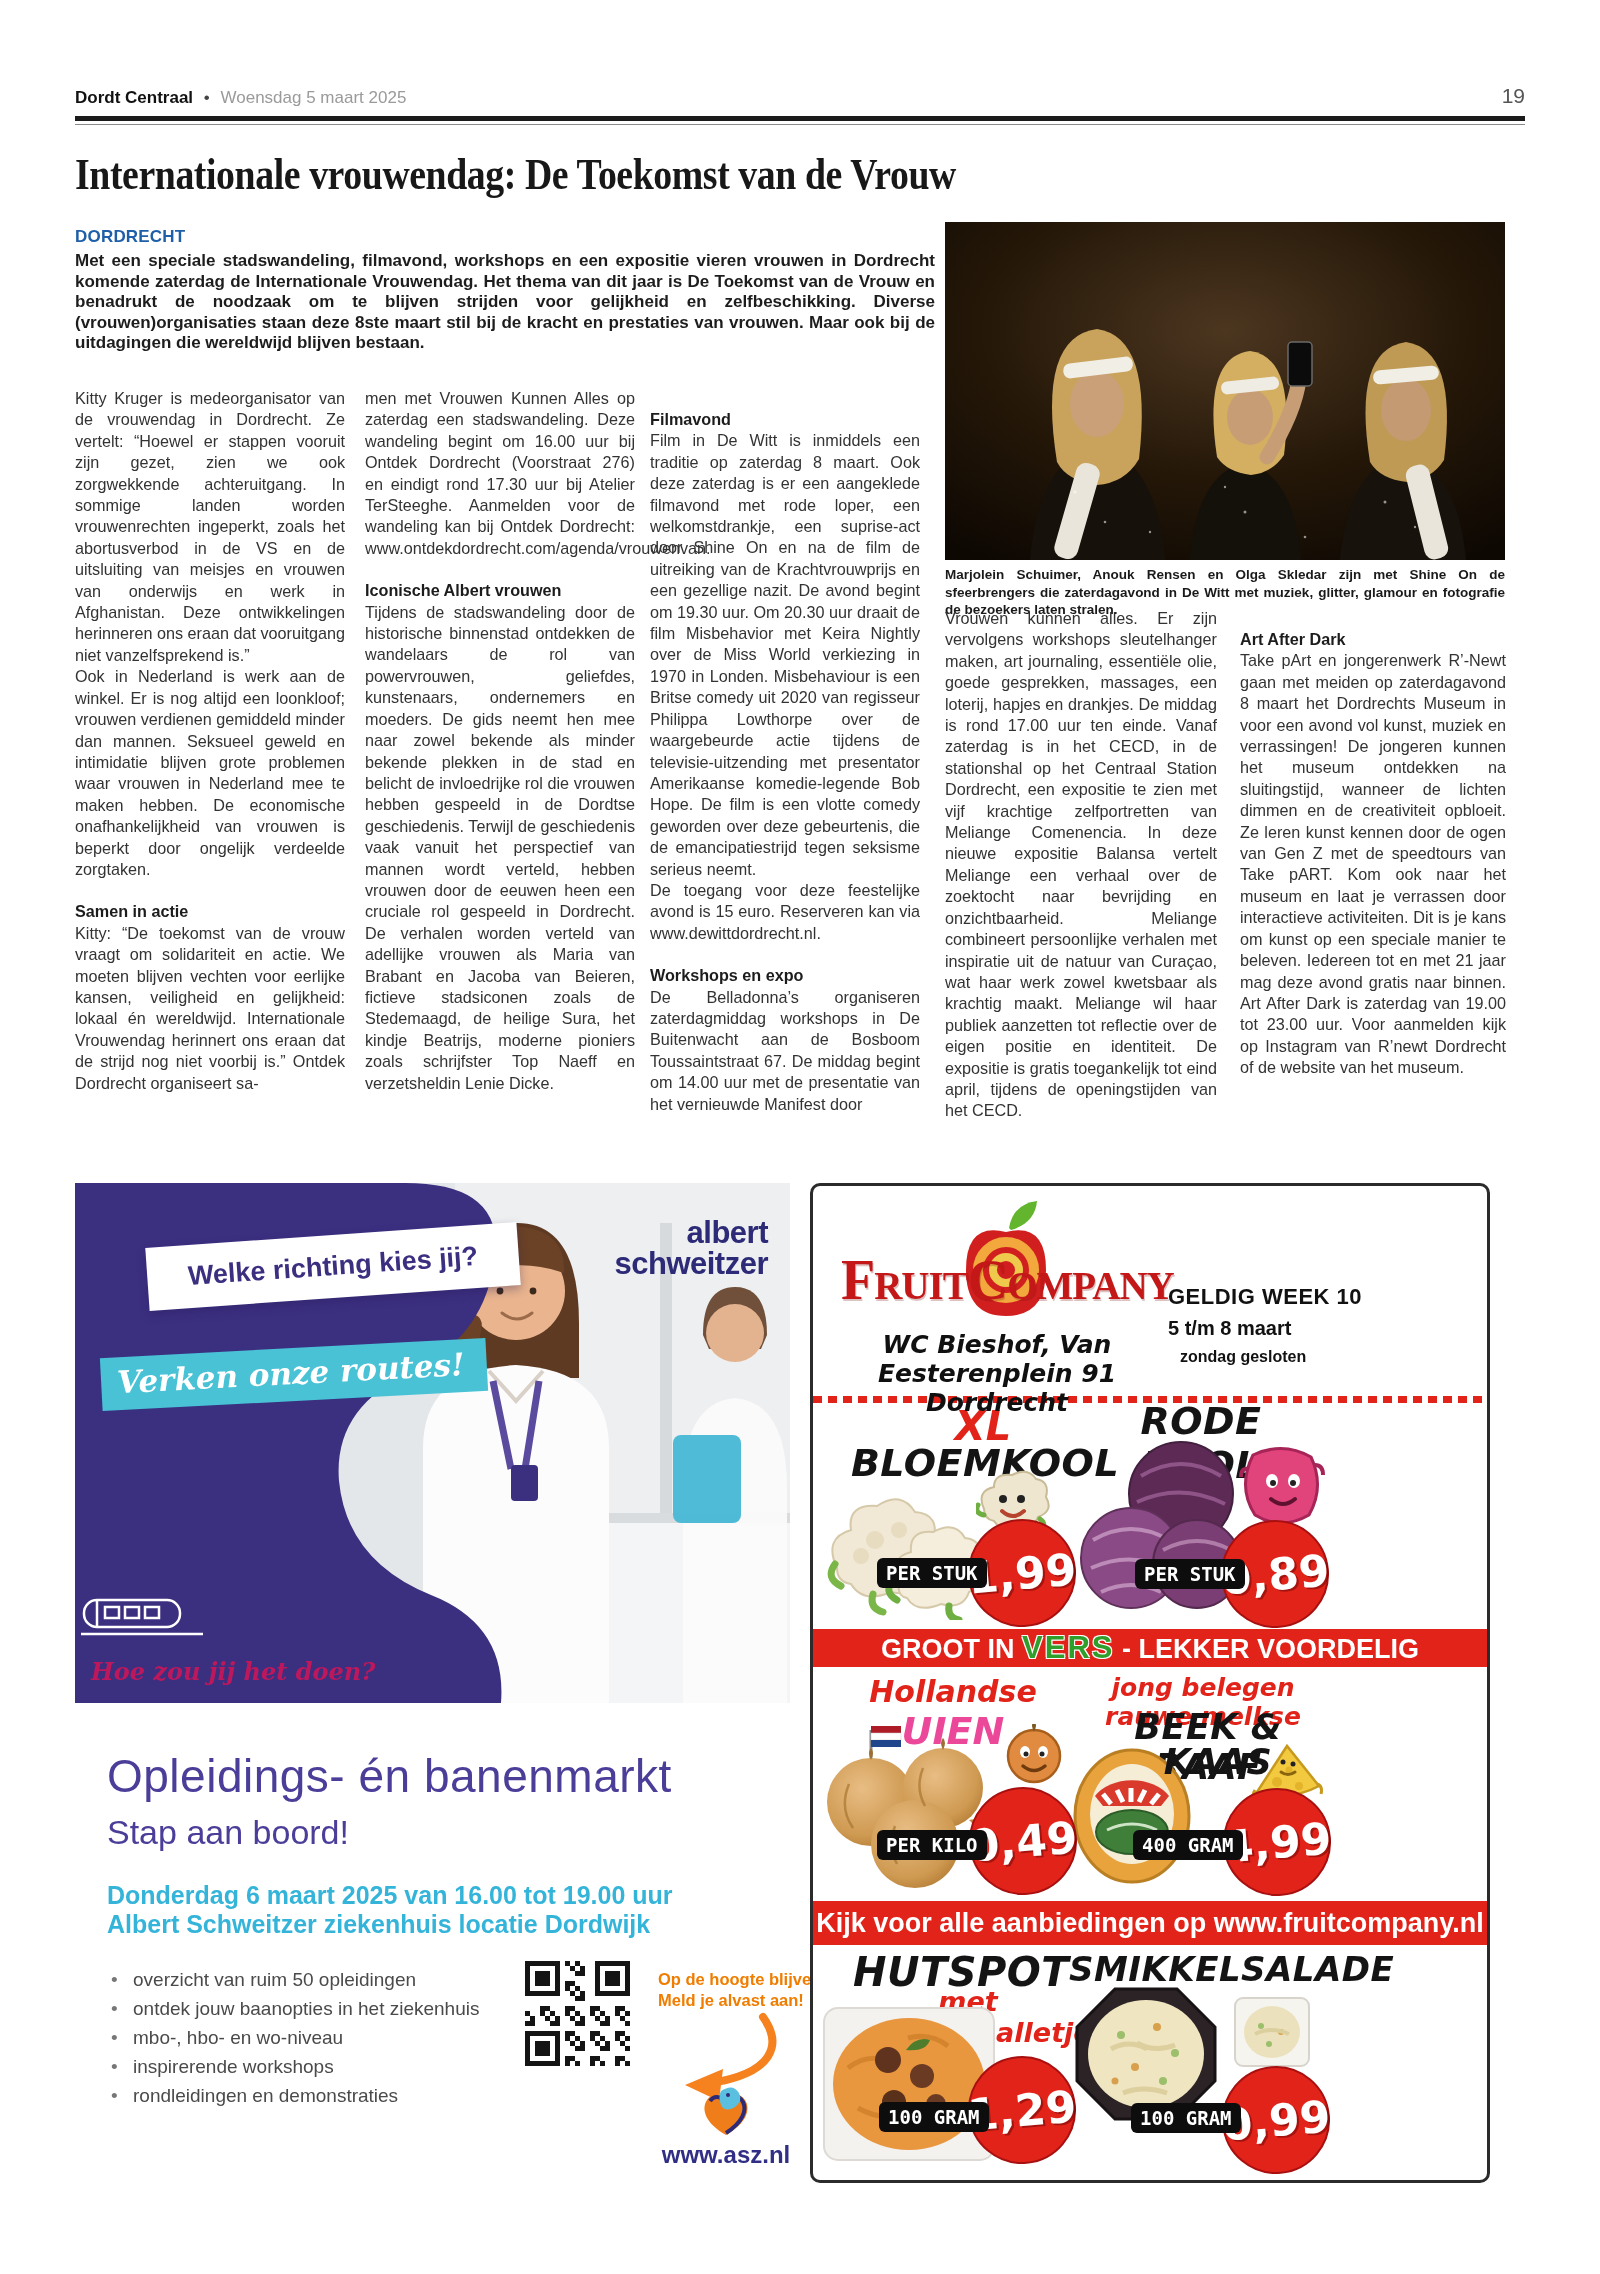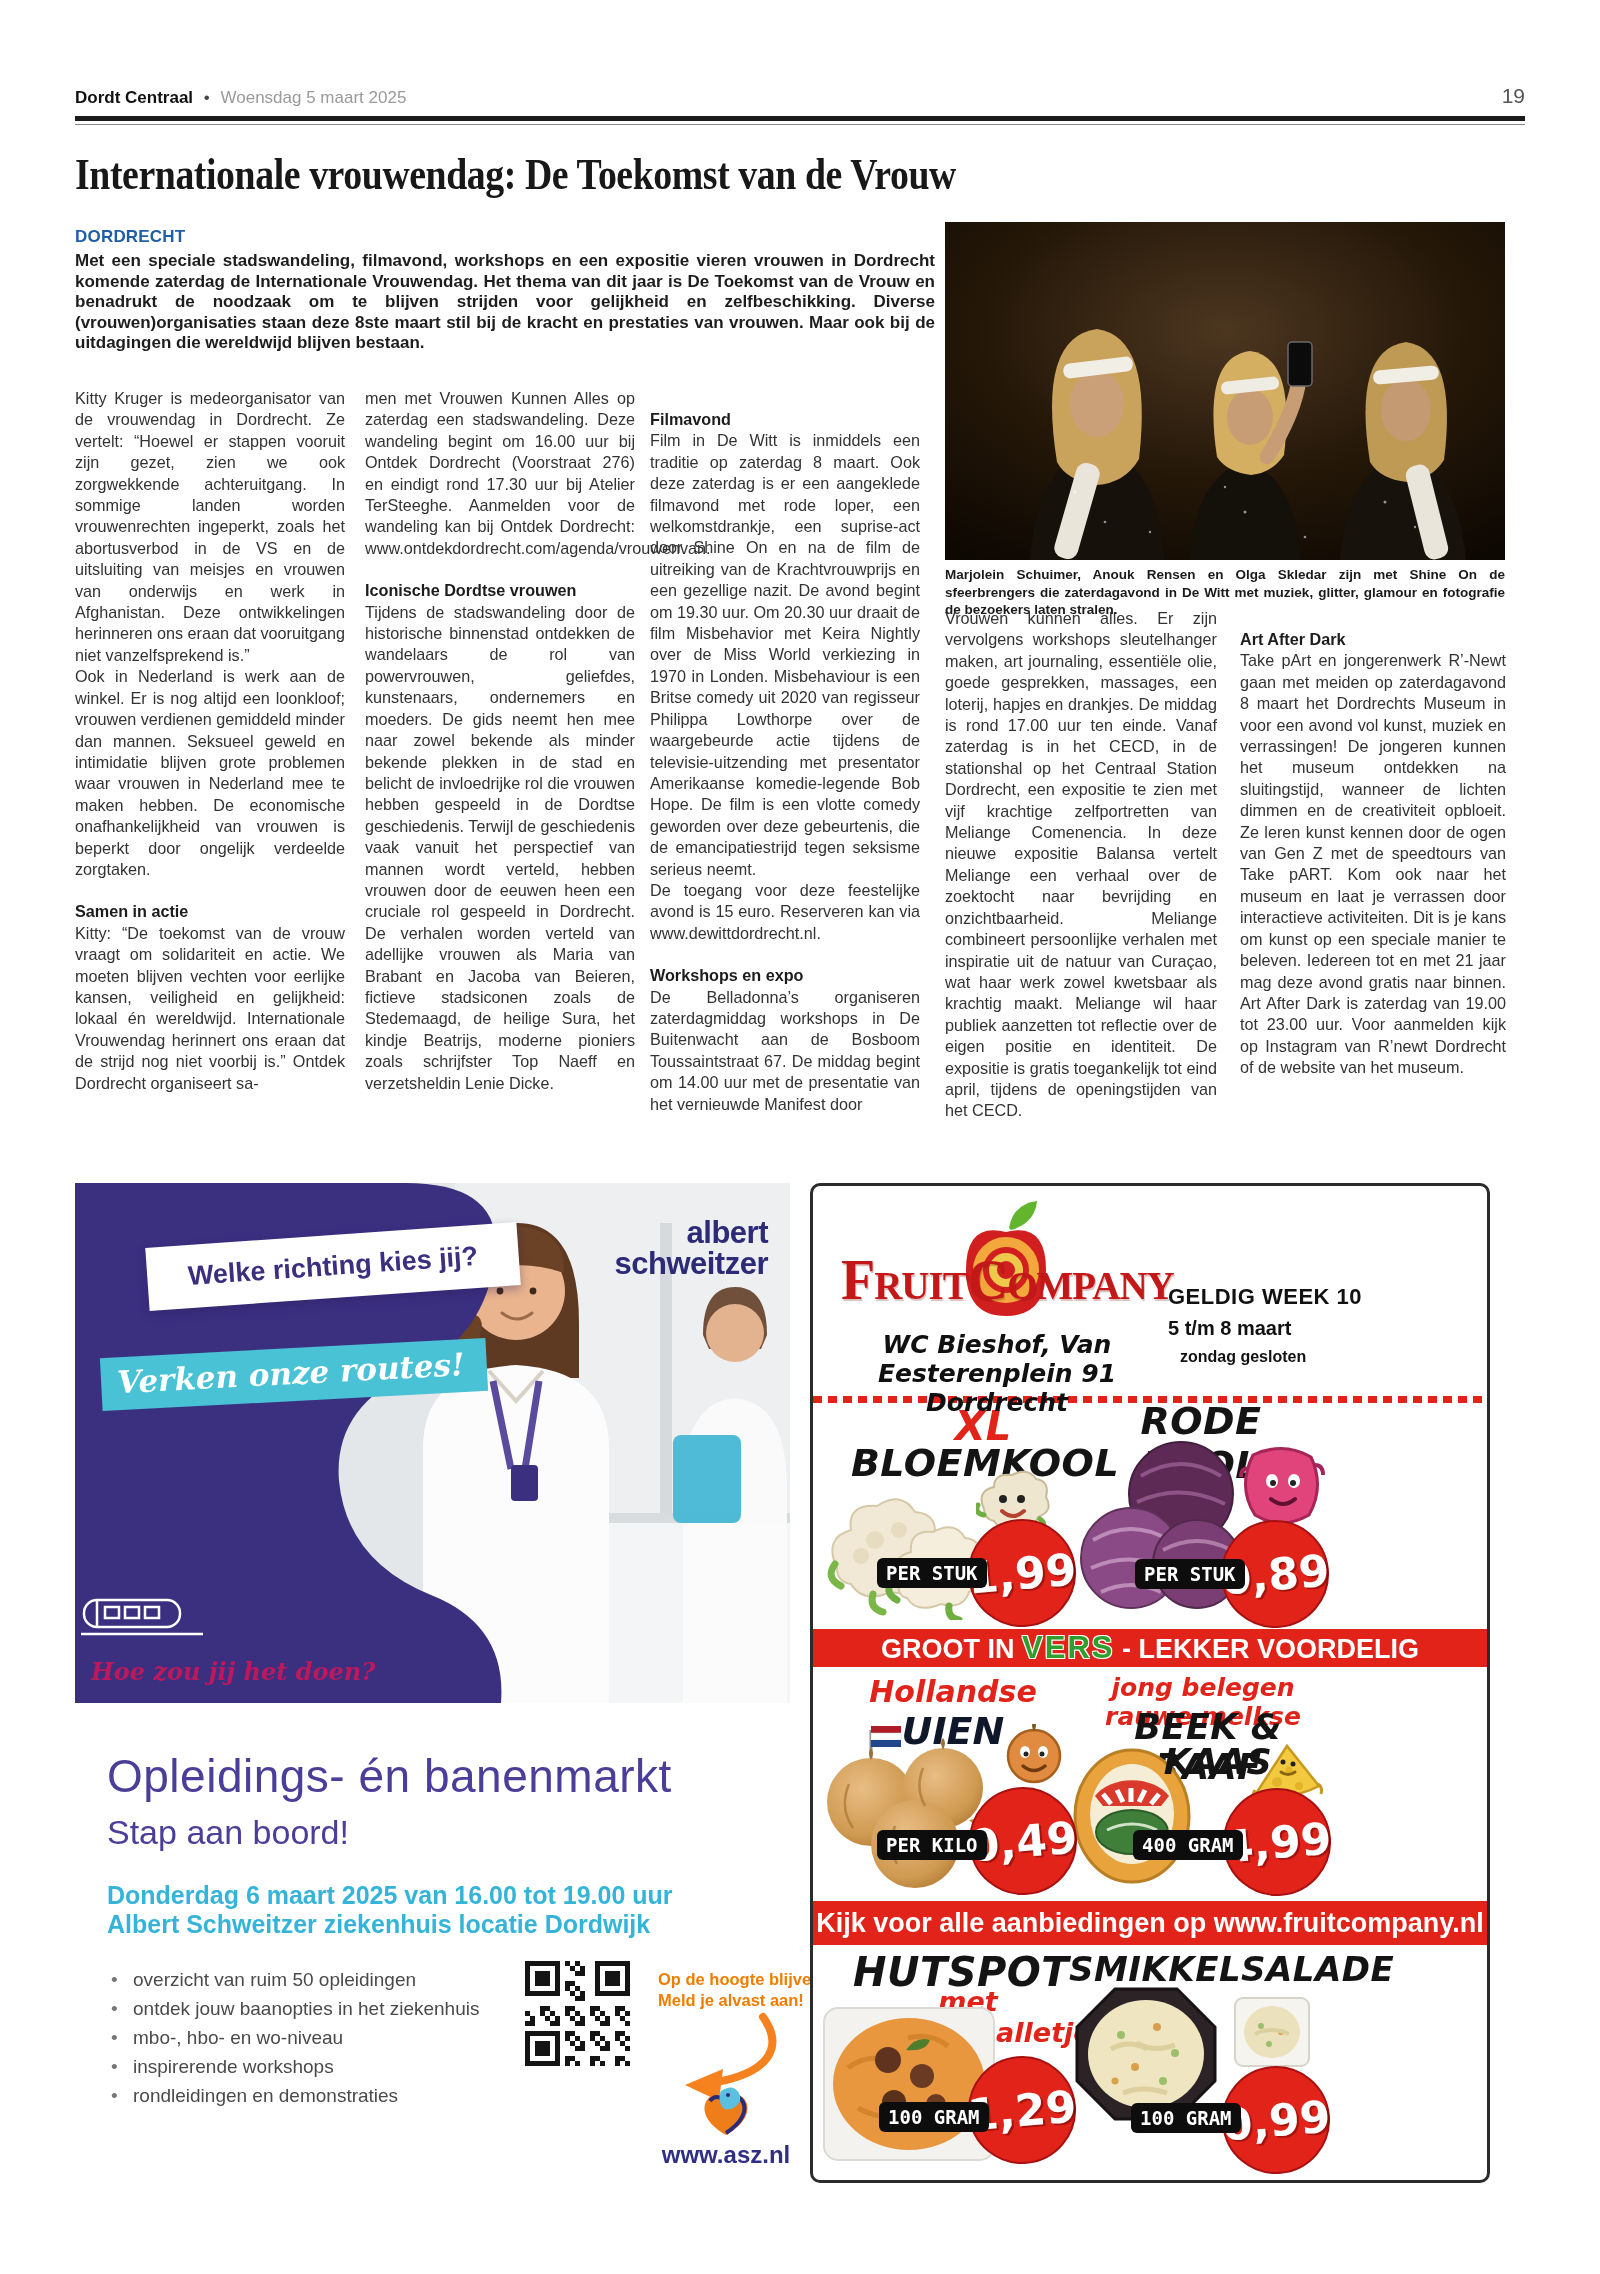--- a/index.html
+++ b/index.html
@@ -108,21 +108,21 @@
   #f-bloem-mascot{left:163px;top:283px;}
   #f-chip0{left:64px;top:372px;}
   #f-circle0{left:155px;top:333px;}
   #f-rode-name{left:268px;top:213px;width:240px;font-size:38px;}
   #f-rode-svg{left:266px;top:250px;}
   #f-rode-mascot{left:426px;top:253px;}
   #f-chip1{left:322px;top:373px;}
   #f-circle1{left:408px;top:334px;}
   #f-uien-title{left:18px;top:488px;width:244px;text-align:center;}
   #f-uien-title .pre{font-size:30px;}
-  #f-uien-title .nm{font-size:38px;font-style:italic;font-weight:700;color:#0f172a;
+  #f-uien-title .nm{font-size:38px;font-style:italic;font-weight:700;color:#ec4899;
                     font-family:"DejaVu Sans",sans-serif;}
   #f-uien-svg{left:6px;top:538px;}
   #f-uien-mascot{left:188px;top:538px;}
   #f-chip2{left:64px;top:644px;}
   #f-circle2{left:156px;top:601px;}
   #f-kaas-pre{left:260px;top:487px;width:260px;font-size:25px;}
   #f-kaas-name{left:280px;top:521px;width:230px;font-size:35px;}
   #f-kaas-name2{left:330px;top:556px;width:150px;font-size:35px;z-index:2;}
   #f-kaas-svg{left:260px;top:558px;}
   #f-kaas-mascot{left:438px;top:554px;}
@@ -203,21 +203,21 @@
   <div class="abs caption">Marjolein Schuimer, Anouk Rensen en Olga Skledar zijn met Shine On de sfeerbrengers die zaterdagavond in De Witt met muziek, glitter, glamour en fotografie de bezoekers laten stralen.</div>
 
   <div class="abs bodycol" id="col0">
       <p>Kitty Kruger is medeorganisator van de vrouwendag in Dordrecht. Ze vertelt: “Hoewel er stappen vooruit zijn gezet, zien we ook zorgwekkende achteruitgang. In sommige landen worden vrouwenrechten ingeperkt, zoals het abortusverbod in de VS en de uitsluiting van meisjes en vrouwen van onderwijs en werk in Afghanistan. Deze ontwikkelingen herinneren ons eraan dat vooruitgang niet vanzelfsprekend is.”</p>
       <p>Ook in Nederland is werk aan de winkel. Er is nog altijd een loonkloof; vrouwen verdienen gemiddeld minder dan mannen. Seksueel geweld en intimidatie blijven grote problemen waar vrouwen in Nederland mee te maken hebben. De economische onafhankelijkheid van vrouwen is beperkt door ongelijk verdeelde zorgtaken.</p>
       <p class="sub">Samen in actie</p>
       <p>Kitty: “De toekomst van de vrouw vraagt om solidariteit en actie. We moeten blijven vechten voor eerlijke kansen, veiligheid en gelijkheid: lokaal én wereldwijd. Internationale Vrouwendag herinnert ons eraan dat de strijd nog niet voorbij is.” Ontdek Dordrecht organiseert sa-</p>
     </div>
   <div class="abs bodycol" id="col1">
       <p>men met Vrouwen Kunnen Alles op zaterdag een stadswandeling. Deze wandeling begint om 16.00 uur bij Ontdek Dordrecht (Voorstraat 276) en eindigt rond 17.30 uur bij Atelier TerSteeghe. Aanmelden voor de wandeling kan bij Ontdek Dordrecht: www.ontdekdordrecht.com/agenda/vrouwenvan.</p>
-      <p class="sub">Iconische Dordtse vrouwen</p>
+      <p class="sub">Iconische Albert vrouwen</p>
       <p>Tijdens de stadswandeling door de historische binnenstad ontdekken de wandelaars de rol van powervrouwen, geliefdes, kunstenaars, ondernemers en moeders. De gids neemt hen mee naar zowel bekende als minder bekende plekken in de stad en belicht de invloedrijke rol die vrouwen hebben gespeeld in de Dordtse geschiedenis. Terwijl de geschiedenis vaak vanuit het perspectief van mannen wordt verteld, hebben vrouwen door de eeuwen heen een cruciale rol gespeeld in Dordrecht. De verhalen worden verteld van adellijke vrouwen als Maria van Brabant en Jacoba van Beieren, fictieve stadsiconen zoals de Stedemaagd, de heilige Sura, het kindje Beatrijs, moderne pioniers zoals schrijfster Top Naeff en verzetsheldin Lenie Dicke.</p>
     </div>
   <div class="abs bodycol" id="col2">
       <p class="sub">Filmavond</p>
       <p>Film in De Witt is inmiddels een traditie op zaterdag 8 maart. Ook deze zaterdag is er een aangeklede filmavond met rode loper, een welkomstdrankje, een suprise-act door Shine On en na de film de uitreiking van de Krachtvrouwprijs en een gezellige nazit. De avond begint om 19.30 uur. Om 20.30 uur draait de film Misbehavior met Keira Nightly over de Miss World verkiezing in 1970 in Londen. Misbehaviour is een Britse comedy uit 2020 van regisseur Philippa Lowthorpe over de waargebeurde actie tijdens de televisie-uitzending met presentator Amerikaanse komedie-legende Bob Hope. De film is een vlotte comedy geworden over deze gebeurtenis, die de emancipatiestrijd tegen seksisme serieus neemt.</p>
       <p>De toegang voor deze feestelijke avond is 15 euro. Reserveren kan via www.dewittdordrecht.nl.</p>
       <p class="sub">Workshops en expo</p>
       <p>De Belladonna’s organiseren zaterdagmiddag workshops in De Buitenwacht aan de Bosboom Toussaintstraat 67. De middag begint om 14.00 uur met de presentatie van het vernieuwde Manifest door</p>
     </div>
   <div class="abs bodycol" id="col3">

